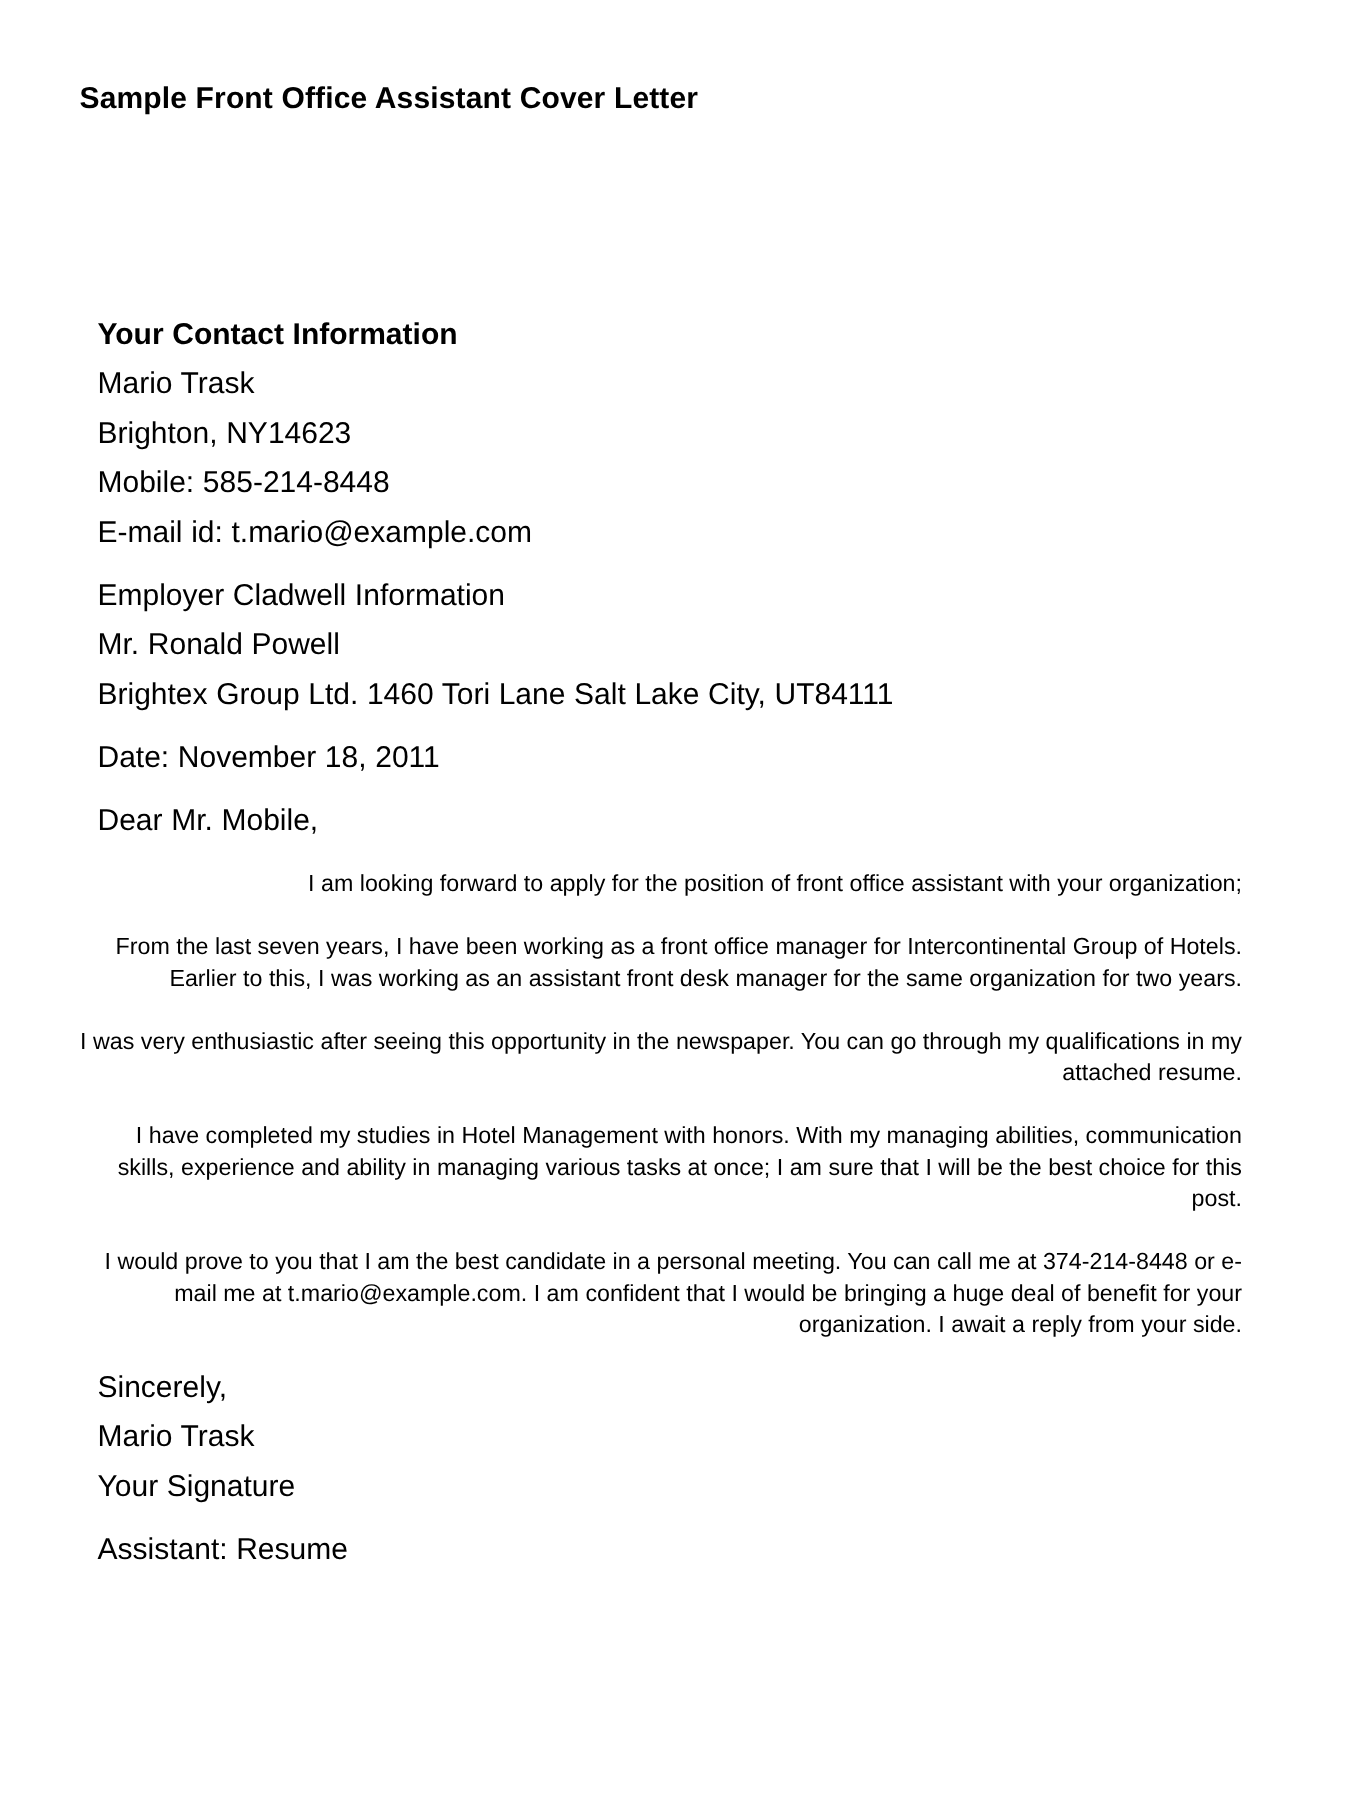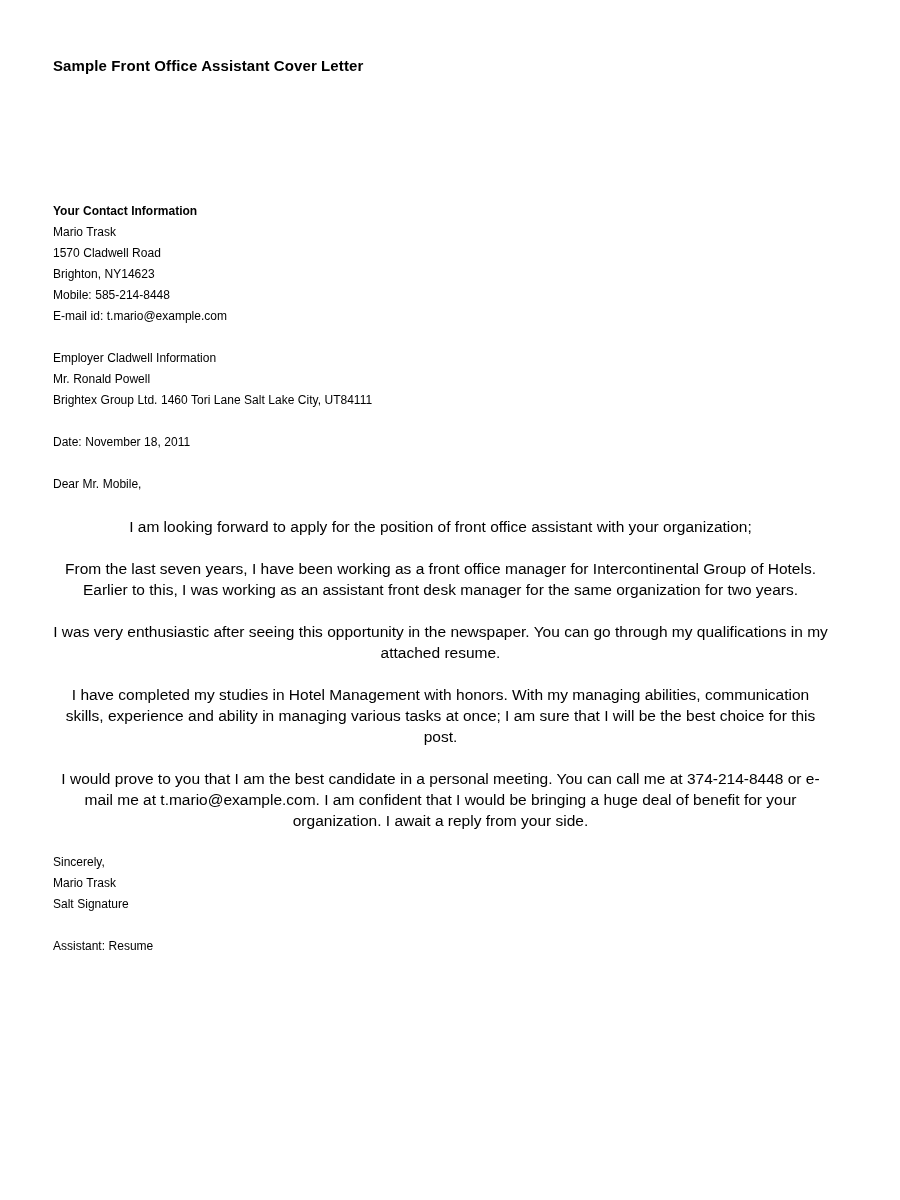--- a/index.html
+++ b/index.html
@@ -14,68 +14,67 @@
     background: #ffffff;
     overflow: hidden;
     font-family: "Liberation Sans", sans-serif;
     color: #000000;
     -webkit-font-smoothing: antialiased;
   }
   .doc-title {
     position: absolute;
     left: 53px;
     top: 56px;
-    font-size: 15px;
+    font-size: 20px;
     font-weight: bold;
     letter-spacing: 0.1px;
     line-height: 20px;
     white-space: nowrap;
   }
   .body-col {
     position: absolute;
     left: 53px;
     top: 201px;
     width: 775px;
   }
   .block {
     margin: 0 0 21px 0;
   }
   .block:last-child {
     margin-bottom: 0;
   }
   .line {
-    font-size: 12px;
+    font-size: 20px;
     line-height: 21px;
-    margin: 0;
+    margin: 12px;
     text-align: left;
     word-spacing: 0.2px;
   }
   .line.bold {
     font-weight: bold;
   }
   .para {
     font-size: 15.5px;
     line-height: 21px;
     margin: 0;
-    text-align: center;
+    text-align: right;
   }
 </style>
 </head>
 <body>
 
 <div class="page">
 
   <div class="doc-title">Sample Front Office Assistant Cover Letter</div>
 
   <div class="body-col">
 
     <div class="block">
       <p class="line bold">Your Contact Information</p>
       <p class="line">Mario Trask</p>
-      <p class="line">1570 Cladwell Road</p>
       <p class="line">Brighton, NY14623</p>
       <p class="line">Mobile: 585-214-8448</p>
       <p class="line">E-mail id: t.mario@example.com</p>
     </div>
 
     <div class="block">
       <p class="line">Employer Cladwell Information</p>
       <p class="line">Mr. Ronald Powell</p>
       <p class="line">Brightex Group Ltd. 1460 Tori Lane Salt Lake City, UT84111</p>
     </div>
@@ -104,21 +103,21 @@
       <p class="para">I have completed my studies in Hotel Management with honors. With my managing abilities, communication skills, experience and ability in managing various tasks at once; I am sure that I will be the best choice for this post.</p>
     </div>
 
     <div class="block">
       <p class="para">I would prove to you that I am the best candidate in a personal meeting. You can call me at 374-214-8448 or e-mail me at t.mario@example.com. I am confident that I would be bringing a huge deal of benefit for your organization. I await a reply from your side.</p>
     </div>
 
     <div class="block">
       <p class="line">Sincerely,</p>
       <p class="line">Mario Trask</p>
-      <p class="line">Salt Signature</p>
+      <p class="line">Your Signature</p>
     </div>
 
     <div class="block">
       <p class="line">Assistant: Resume</p>
     </div>
 
   </div>
 </div>
 
 </body></html>

